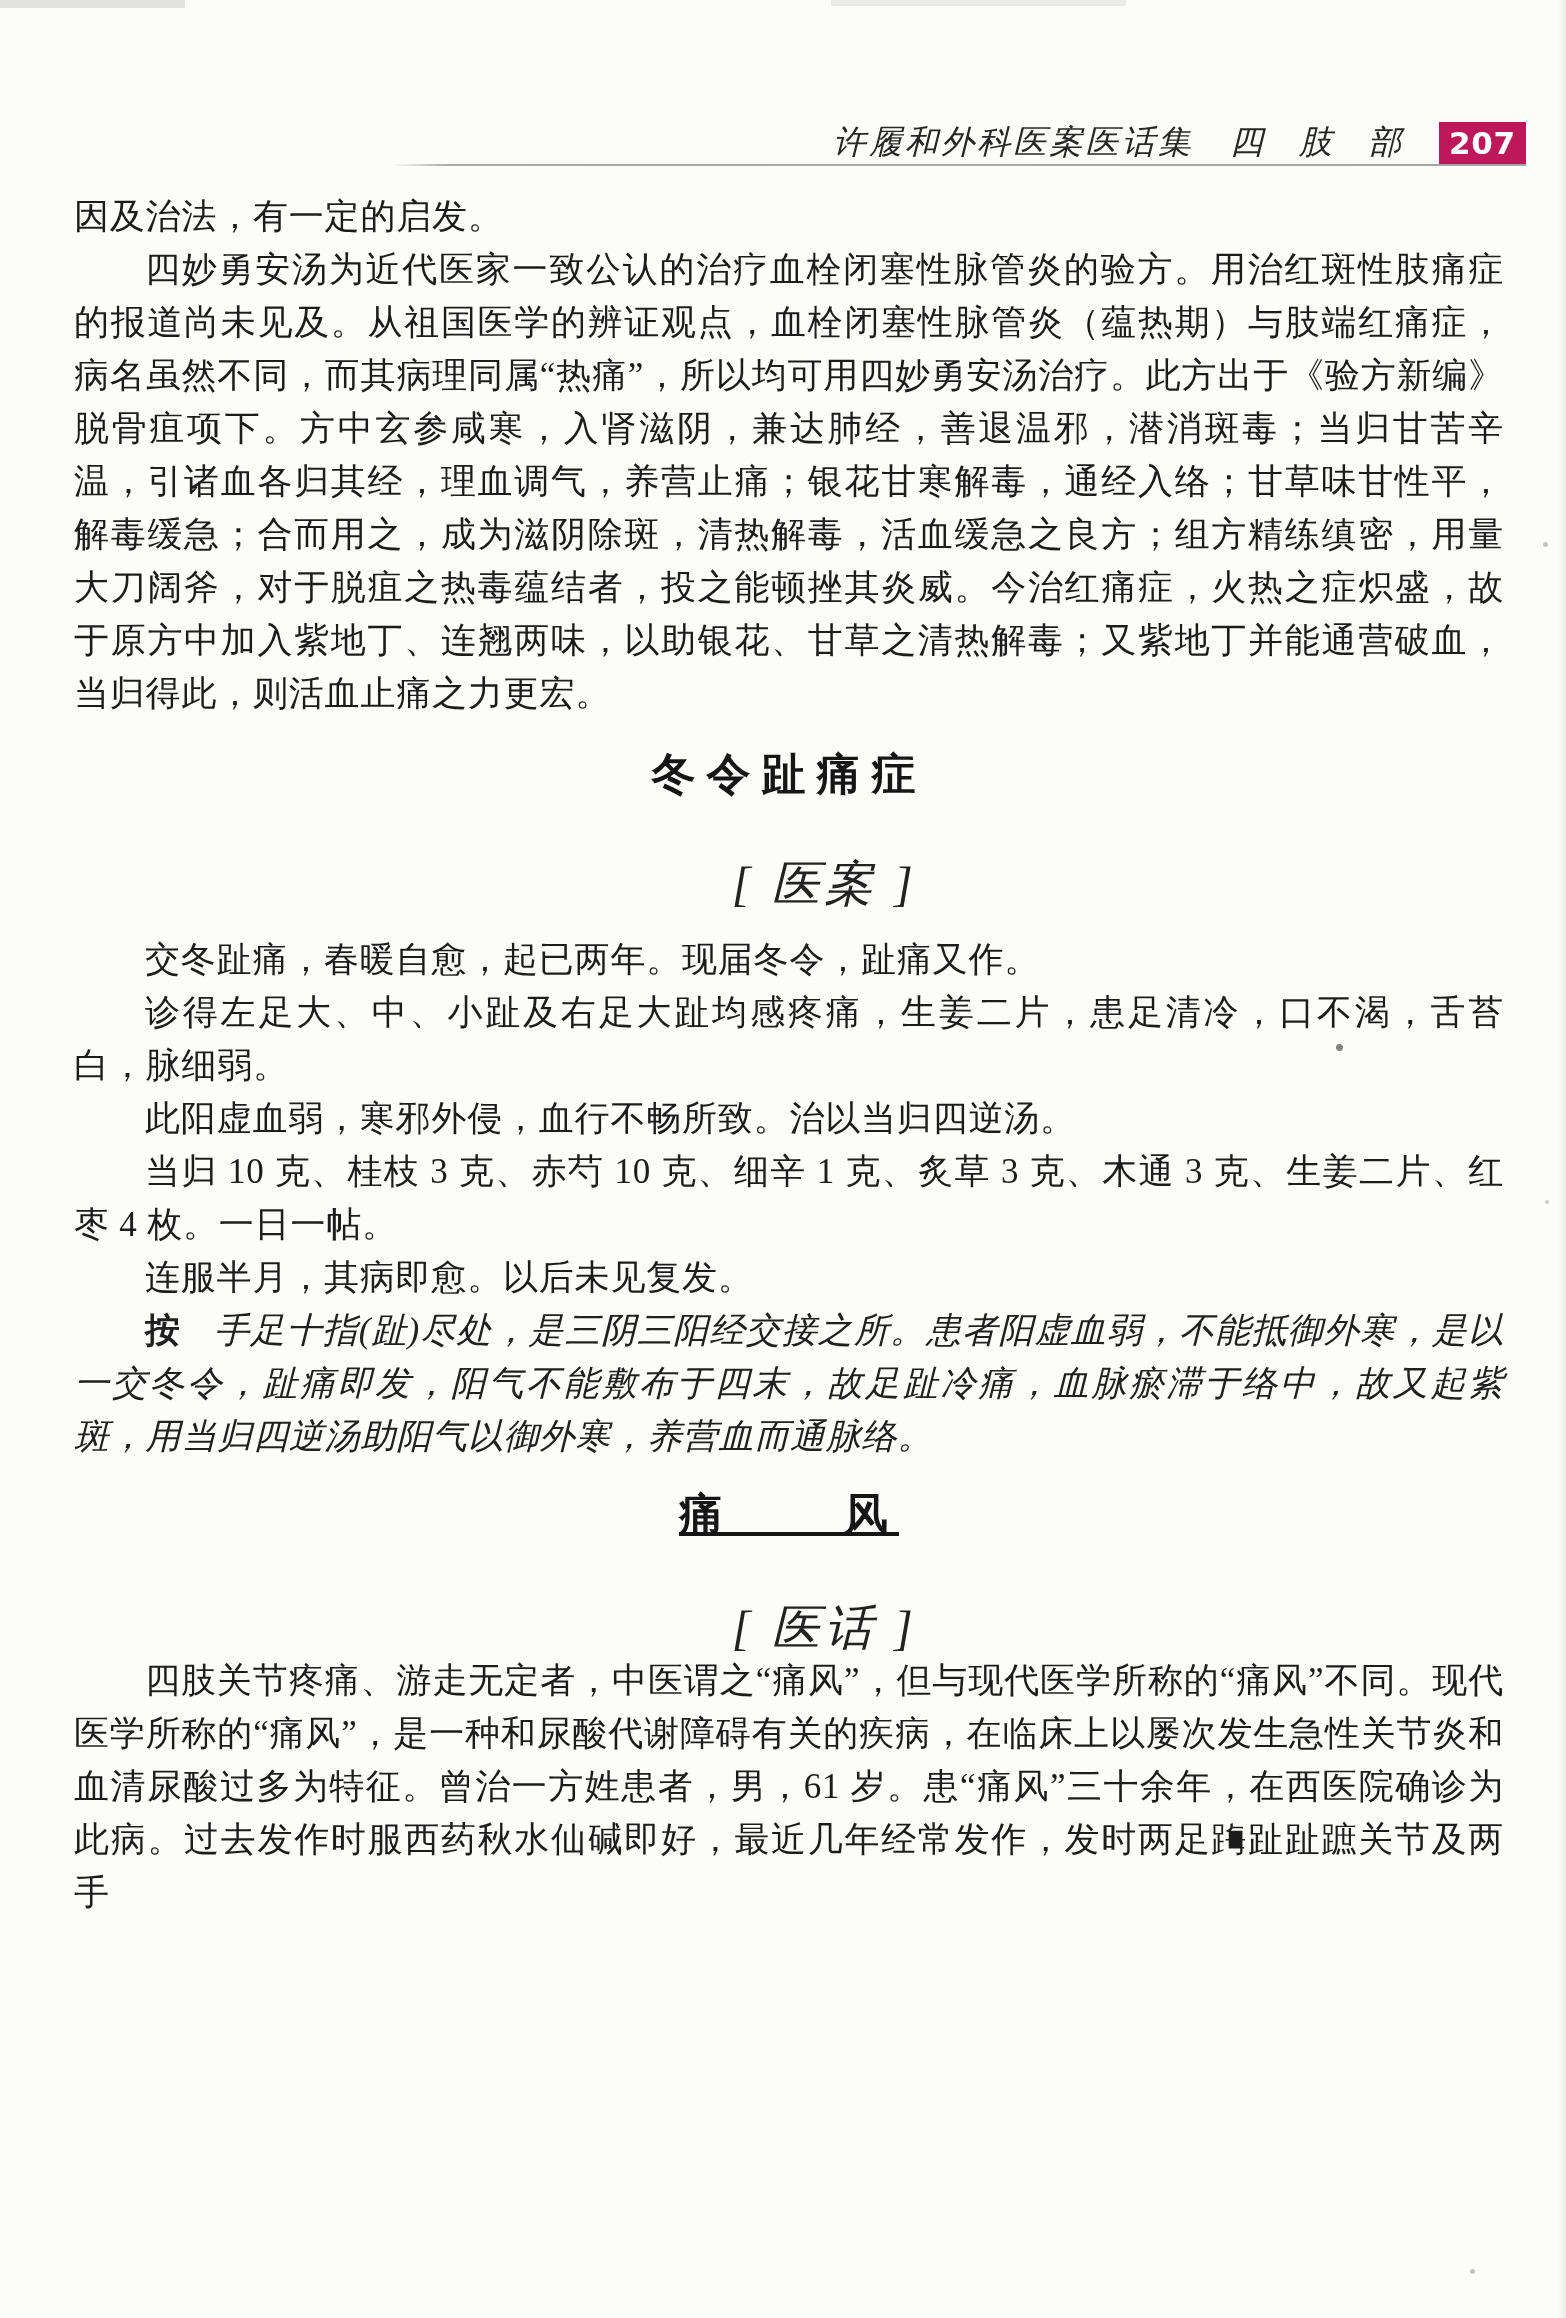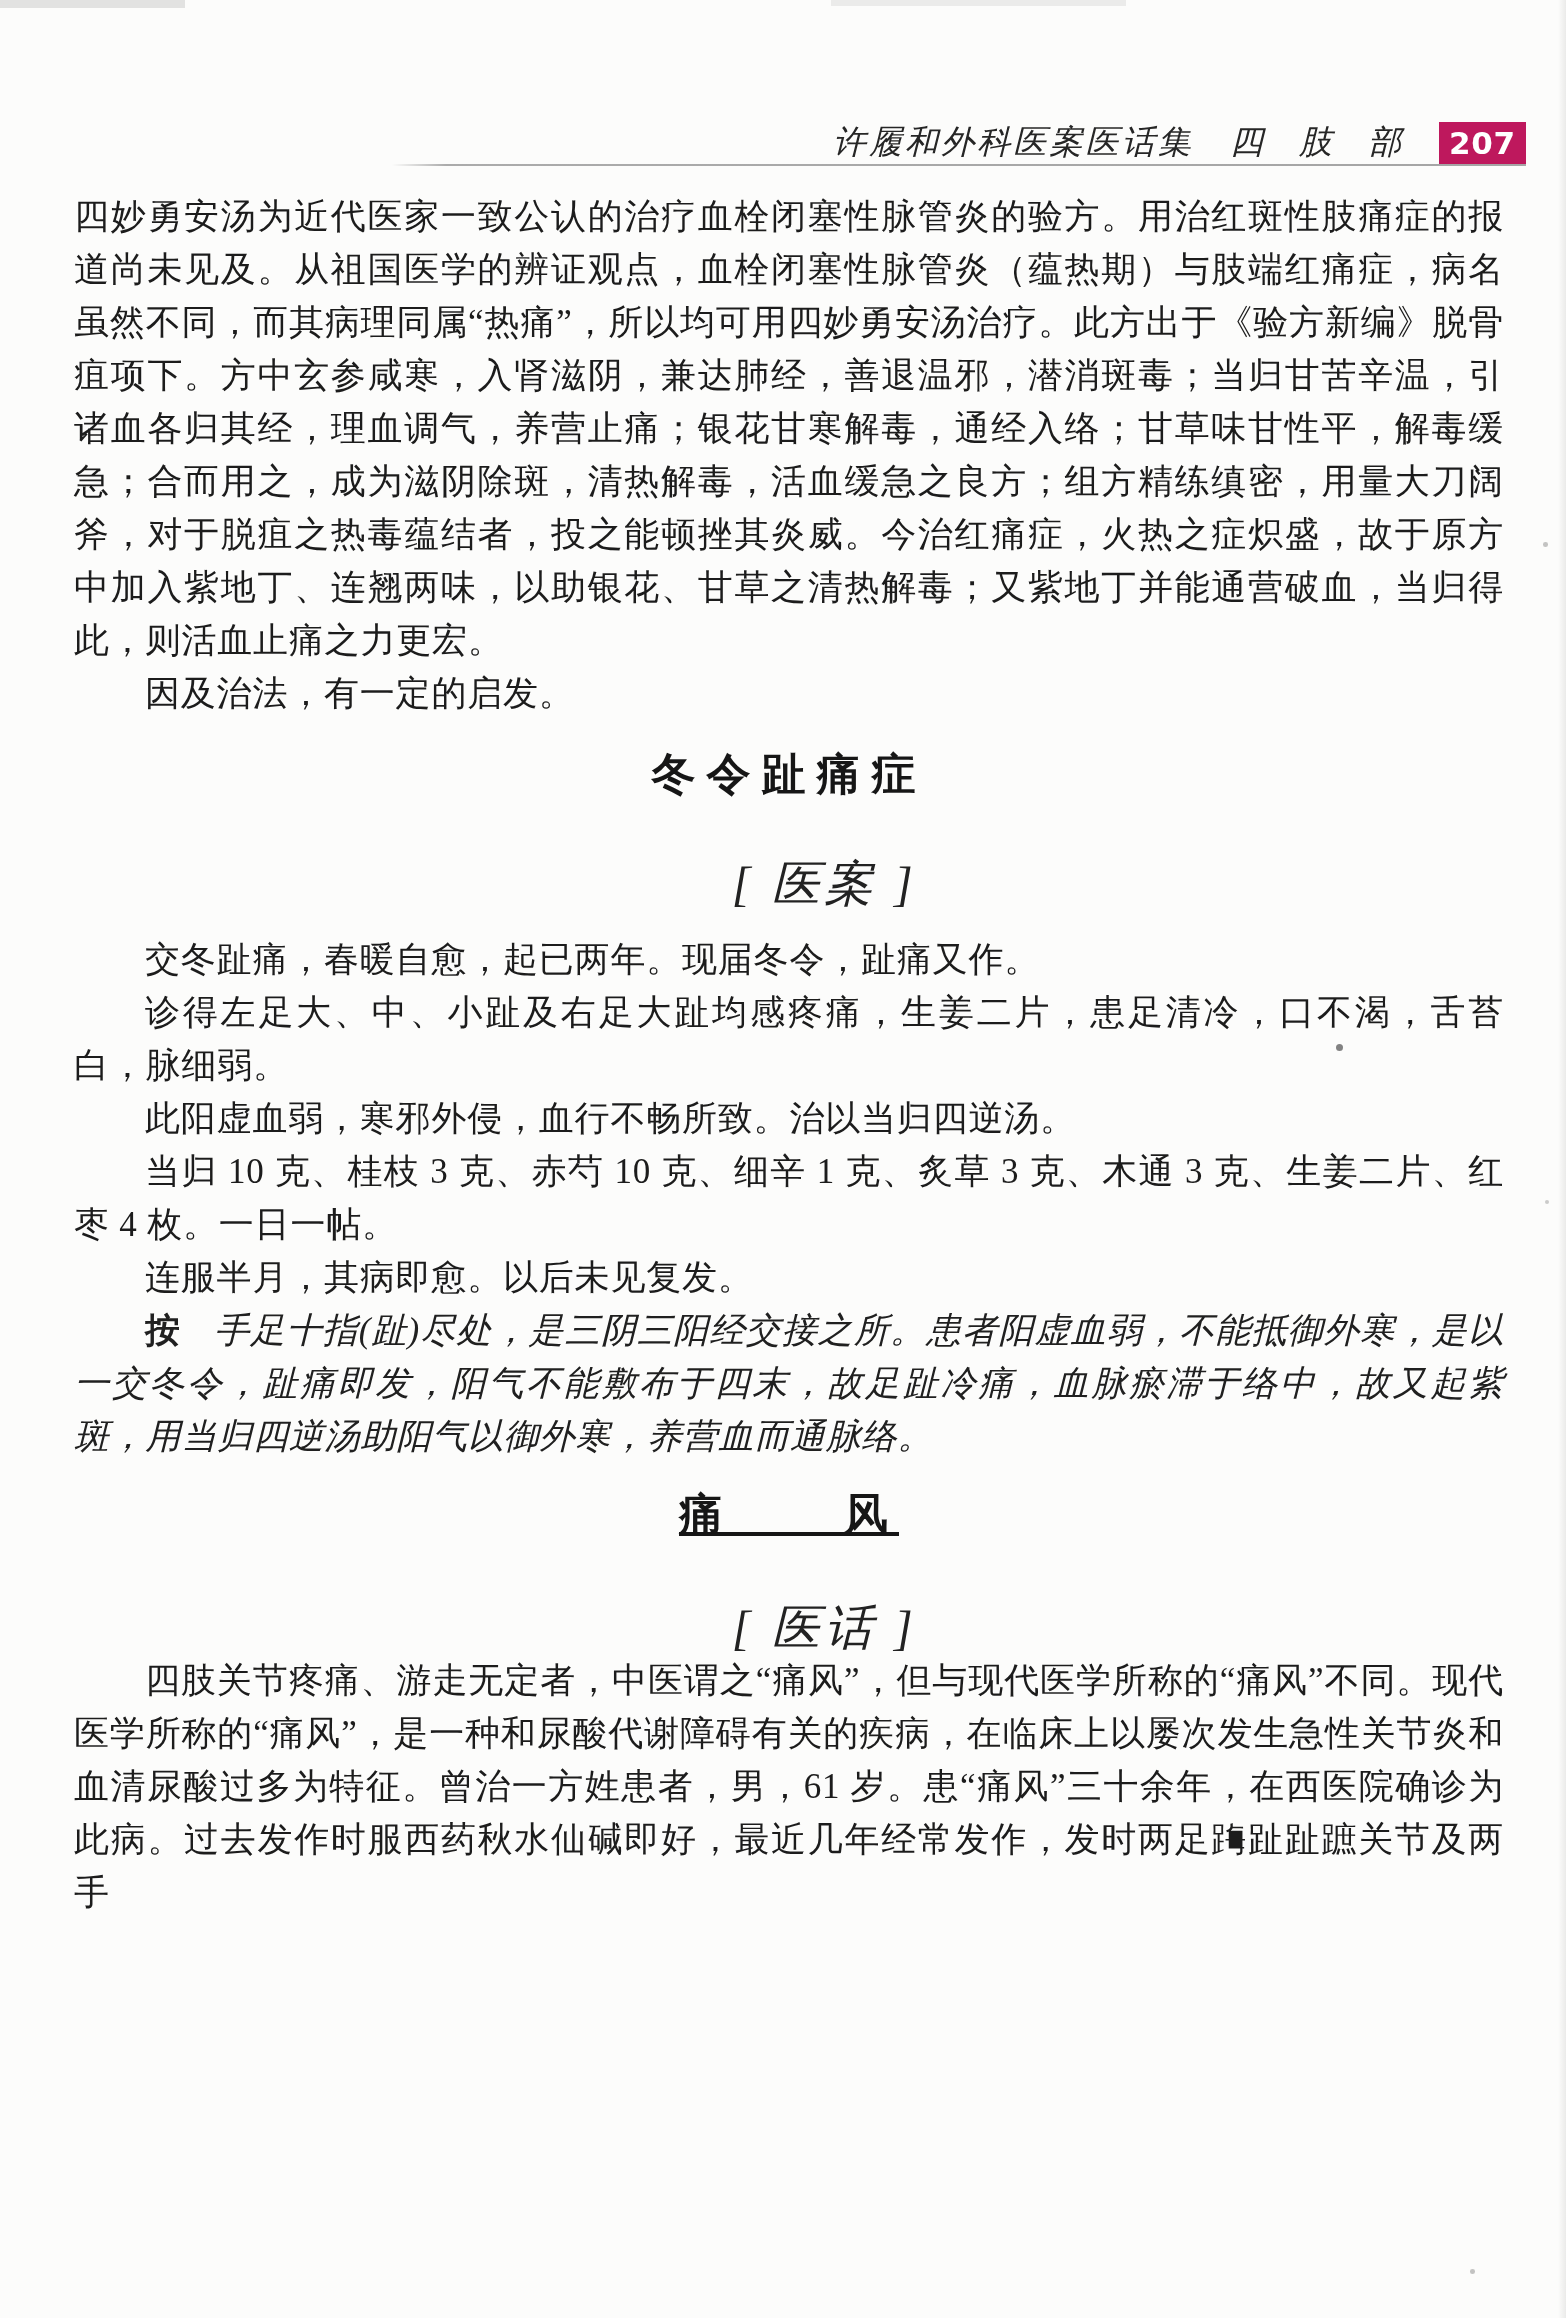--- a/index.html
+++ b/index.html
@@ -140,22 +140,22 @@
   <div class="page-header">
     <span class="book-title kai">许履和外科医案医话集</span>
     <span class="section-label kai">四　肢　部</span>
     <span class="page-box">207</span>
   </div>
   <div class="header-rule"></div>
 
   <div class="content">
 
     <div class="intro">
+        <p class="body-p">因及治法，有一定的启发。</p>
         <p class="body-p">四妙勇安汤为近代医家一致公认的治疗血栓闭塞性脉管炎的验方。用治红斑性肢痛症的报道尚未见及。从祖国医学的辨证观点，血栓闭塞性脉管炎（蕴热期）与肢端红痛症，病名虽然不同，而其病理同属“热痛”，所以均可用四妙勇安汤治疗。此方出于《验方新编》脱骨疽项下。方中玄参咸寒，入肾滋阴，兼达肺经，善退温邪，潜消斑毒；当归甘苦辛温，引诸血各归其经，理血调气，养营止痛；银花甘寒解毒，通经入络；甘草味甘性平，解毒缓急；合而用之，成为滋阴除斑，清热解毒，活血缓急之良方；组方精练缜密，用量大刀阔斧，对于脱疽之热毒蕴结者，投之能顿挫其炎威。今治红痛症，火热之症炽盛，故于原方中加入紫地丁、连翘两味，以助银花、甘草之清热解毒；又紫地丁并能通营破血，当归得此，则活血止痛之力更宏。</p>
-        <p class="body-p">因及治法，有一定的启发。</p>
       </div>
 
     <h2 class="section-title">冬令趾痛症</h2>
 
     <div class="case-label kai">[ 医案 ]</div>
 
     <div class="case-body">
         <p class="body-p">交冬趾痛，春暖自愈，起已两年。现届冬令，趾痛又作。</p>
         <p class="body-p">诊得左足大、中、小趾及右足大趾均感疼痛，生姜二片，患足清冷，口不渴，舌苔白，脉细弱。</p>
         <p class="body-p">此阳虚血弱，寒邪外侵，血行不畅所致。治以当归四逆汤。</p>

